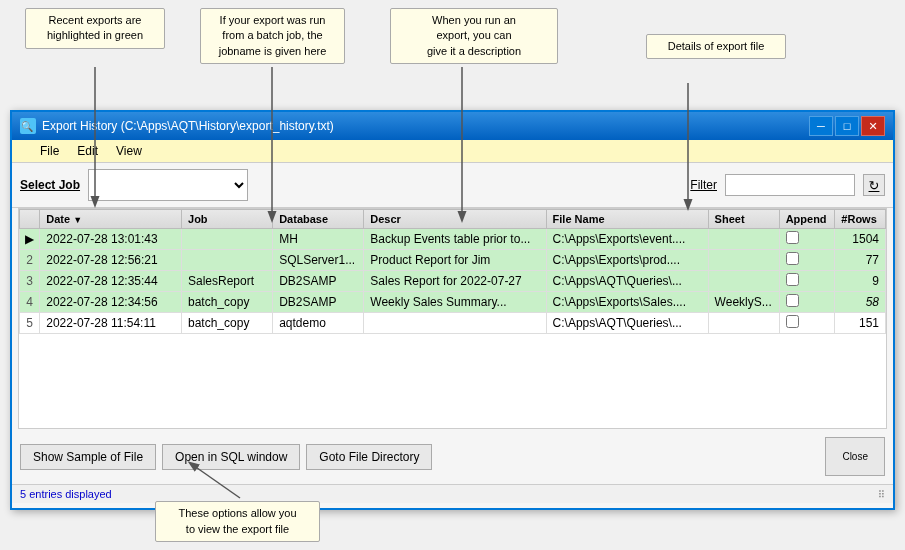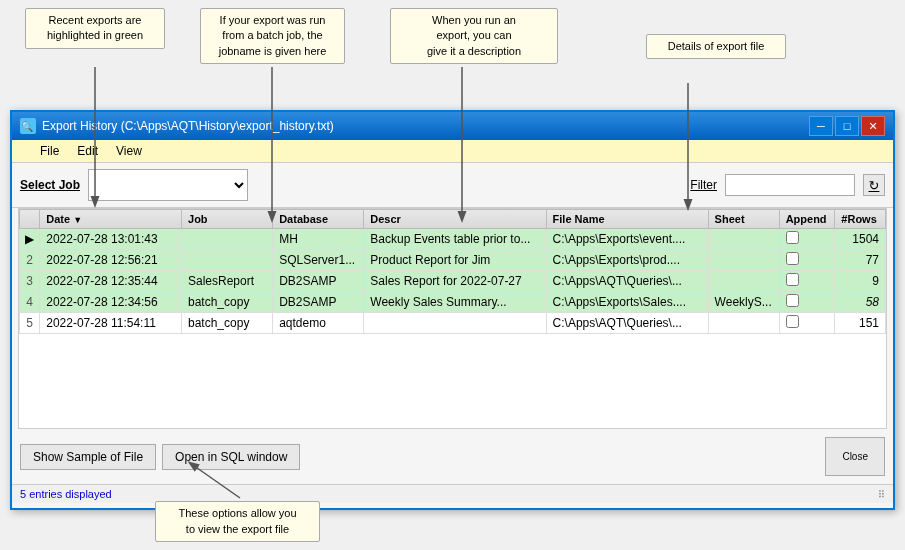--- a/index.html
+++ b/index.html
@@ -408,20 +408,21 @@
           <td><input type="checkbox" style=""></td>
           <td style="text-align:right;">151</td>
         </tr>
       </tbody>
     </table>
   </div>
 
   <div class="buttons-row">
     <button class="action-btn">Show Sample of File</button>
     <button class="action-btn">Open in SQL window</button>
+    <button class="action-btn">Goto File Directory</button>
     <div class="btn-spacer"></div>
     <button class="close-action-btn">Close</button>
   </div>
 
   <div class="status-bar">
     <span>5 entries displayed</span>
     <span class="resize-icon">⠿</span>
   </div>
 </div>
 

